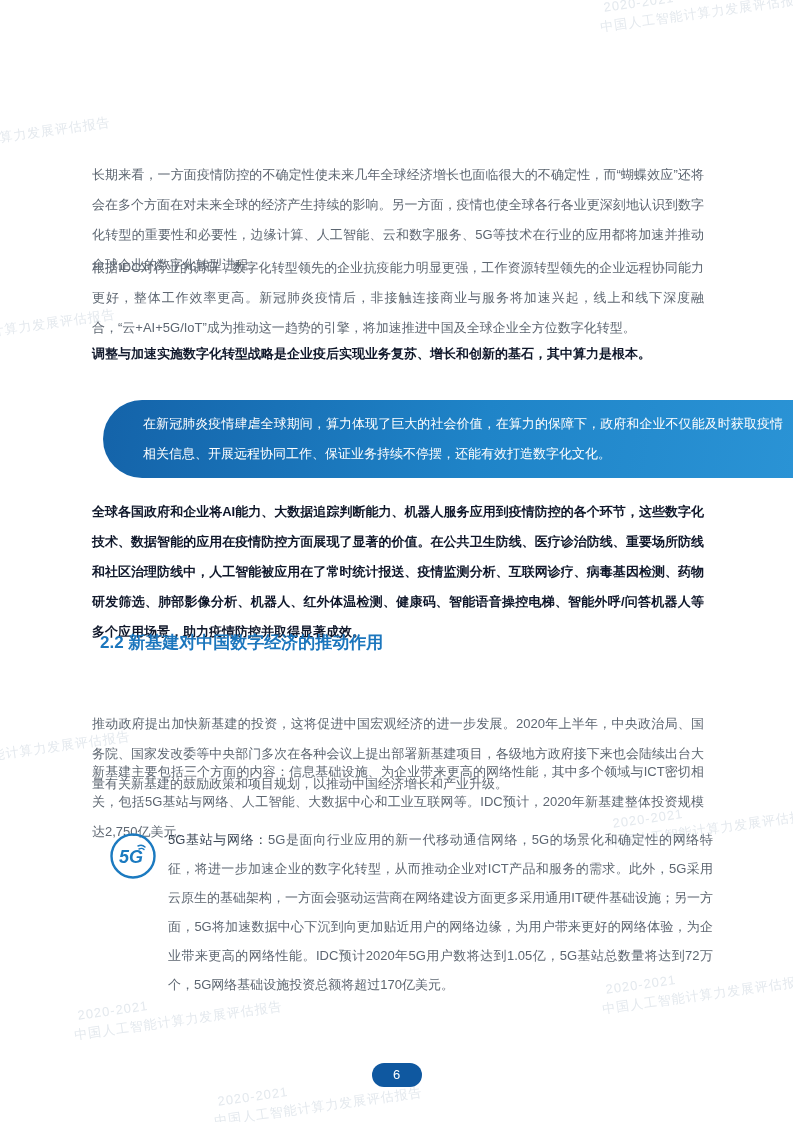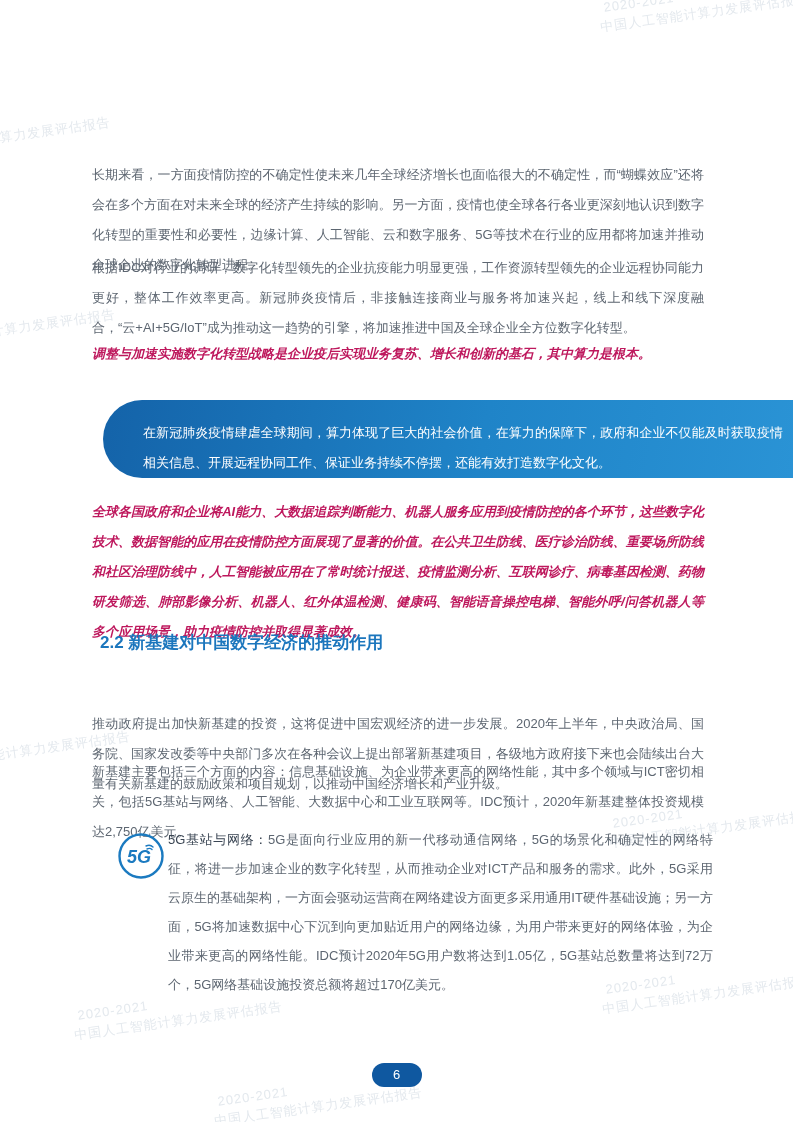--- a/index.html
+++ b/index.html
@@ -29,58 +29,57 @@
     position:absolute;
     left:92px;
     width:612px;
     font-size:13px;
     line-height:30px;
     color:#5d6671;
     text-align:justify;
   }
   .bold-dark{
     font-weight:bold;
-    color:#be185d;
-    font-style:italic;
+    color:#0f172a;
   }
   .section-heading{
     position:absolute;
     left:92px;
     width:612px;
     font-size:17px;
     line-height:26px;
     font-weight:bold;
     color:#1b76bd;
   }
   
   .callout{
     position:absolute;
     left:103px;
     right:0;
     top:400px;
     height:78px;
     border-radius:44px 0 0 44px;
     background:linear-gradient(100deg,#1463a9 0%,#1f84c8 55%,#2a93d5 100%);
     display:flex;
-    align-items:flex-end;
+    align-items:center;
     box-sizing:border-box;
     padding-left:40px;
     padding-right:10px;
   }
   .callout p{
     margin:0;
     color:#ffffff;
     font-size:13px;
     line-height:30px;
     text-align:justify;
   }
   
   .feature-icon{
     position:absolute;
-    left:116px;
+    left:108px;
     top:831px;
     width:50px;
     height:50px;
   }
   .feature-text{
     position:absolute;
     left:168px;
     top:825px;
     width:545px;
     font-size:13px;

